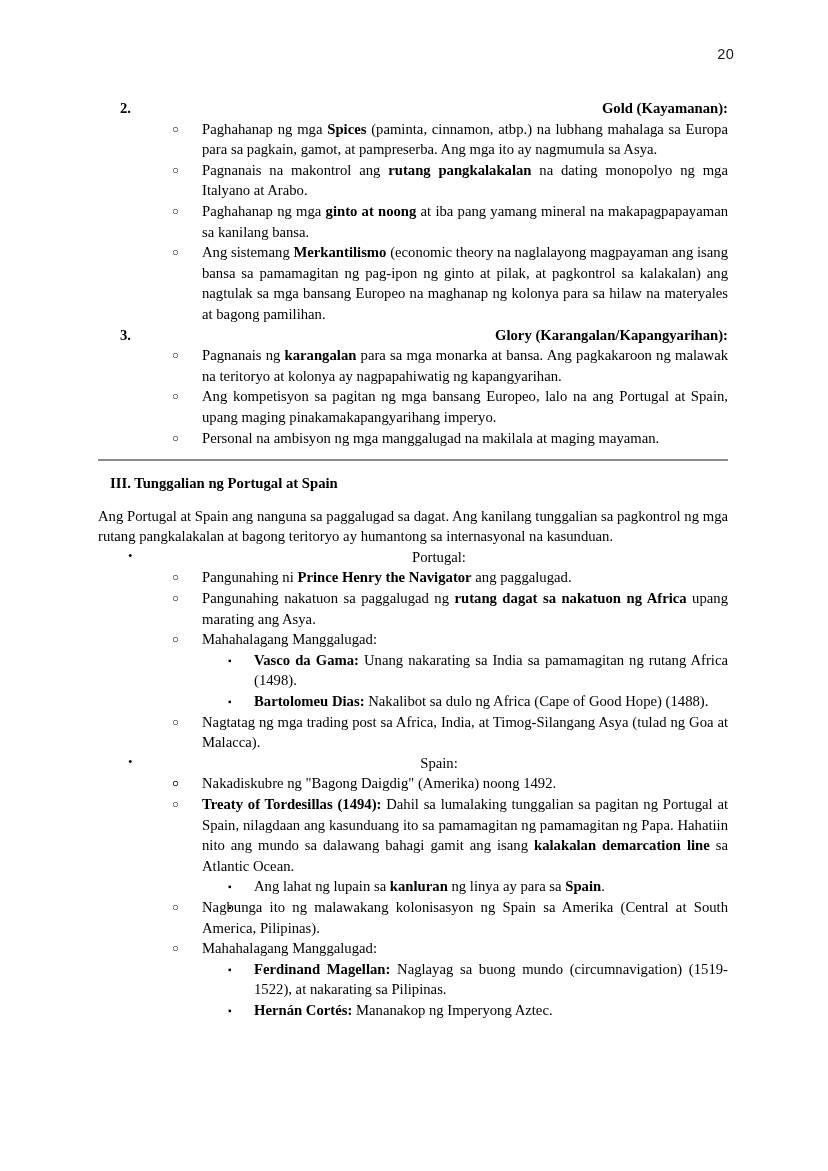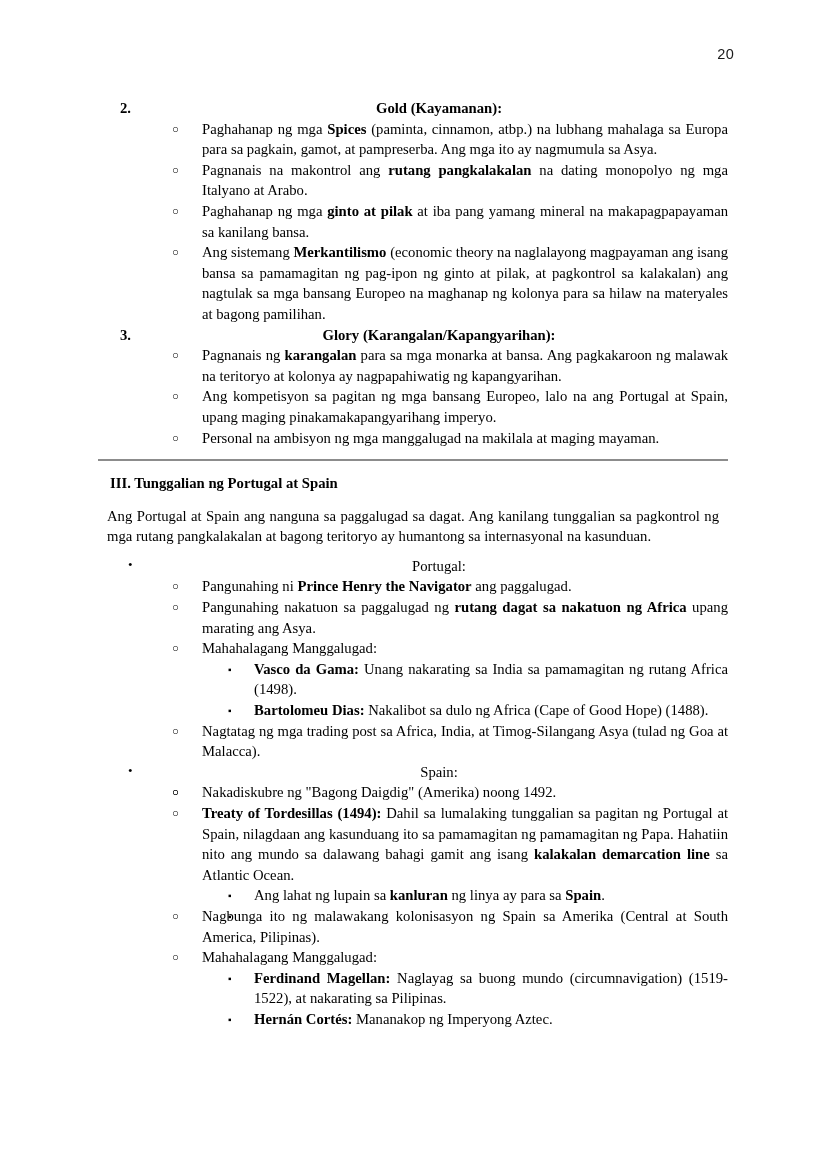--- a/index.html
+++ b/index.html
@@ -56,21 +56,21 @@
   .lvl1-item > .marker {
     position: absolute;
     left: 22px;
     top: 0;
     width: 24px;
     text-align: left;
     font-weight: bold;
   }
   .lvl1-item > .heading {
     font-weight: bold;
-    text-align: center;
+    text-align: right;
   }
 
   
   .lvl1b-item {
     position: relative;
     padding-left: 52px;
     margin: 0;
   }
   .lvl1b-item > .marker {
     position: absolute;
@@ -125,21 +125,21 @@
     width: 100%;
     height: 0;
   }
   .section-heading {
     font-weight: bold;
     text-align: left;
     margin: 12px;
   }
   .section-para {
     text-align: justify;
-    margin: 9px;
+    margin: 0;
     text-indent: 0;
   }
 
   b, strong { font-weight: bold; }
 </style>
 </head>
 <body>
 
 <div class="page">
 
@@ -155,21 +155,21 @@
       <div class="lvl2-item">
         <span class="marker">○</span>
         <span><span>Paghahanap ng mga </span><b>Spices</b><span> (paminta, cinnamon, atbp.) na lubhang mahalaga sa Europa para sa pagkain, gamot, at pampreserba. Ang mga ito ay nagmumula sa Asya.</span></span>
       </div>
       <div class="lvl2-item">
         <span class="marker">○</span>
         <span><span>Pagnanais na makontrol ang </span><b>rutang pangkalakalan</b><span> na dating monopolyo ng mga Italyano at Arabo.</span></span>
       </div>
       <div class="lvl2-item">
         <span class="marker">○</span>
-        <span><span>Paghahanap ng mga </span><b>ginto at pilak</b><span> at iba pang yamang mineral na makapagpapayaman sa kanilang bansa.</span></span>
+        <span><span>Paghahanap ng mga </span><b>ginto at noong</b><span> at iba pang yamang mineral na makapagpapayaman sa kanilang bansa.</span></span>
       </div>
       <div class="lvl2-item">
         <span class="marker">○</span>
         <span><span>Ang sistemang </span><b>Merkantilismo</b><span> (economic theory na naglalayong magpayaman ang isang bansa sa pamamagitan ng pag-ipon ng ginto at pilak, at pagkontrol sa kalakalan) ang nagtulak sa mga bansang Europeo na maghanap ng kolonya para sa hilaw na materyales at bagong pamilihan.</span></span>
       </div>
     </div>
 
     <div class="lvl1-item">
       <span class="marker">3.</span>
       <div class="heading">Glory (Karangalan/Kapangyarihan):</div>

